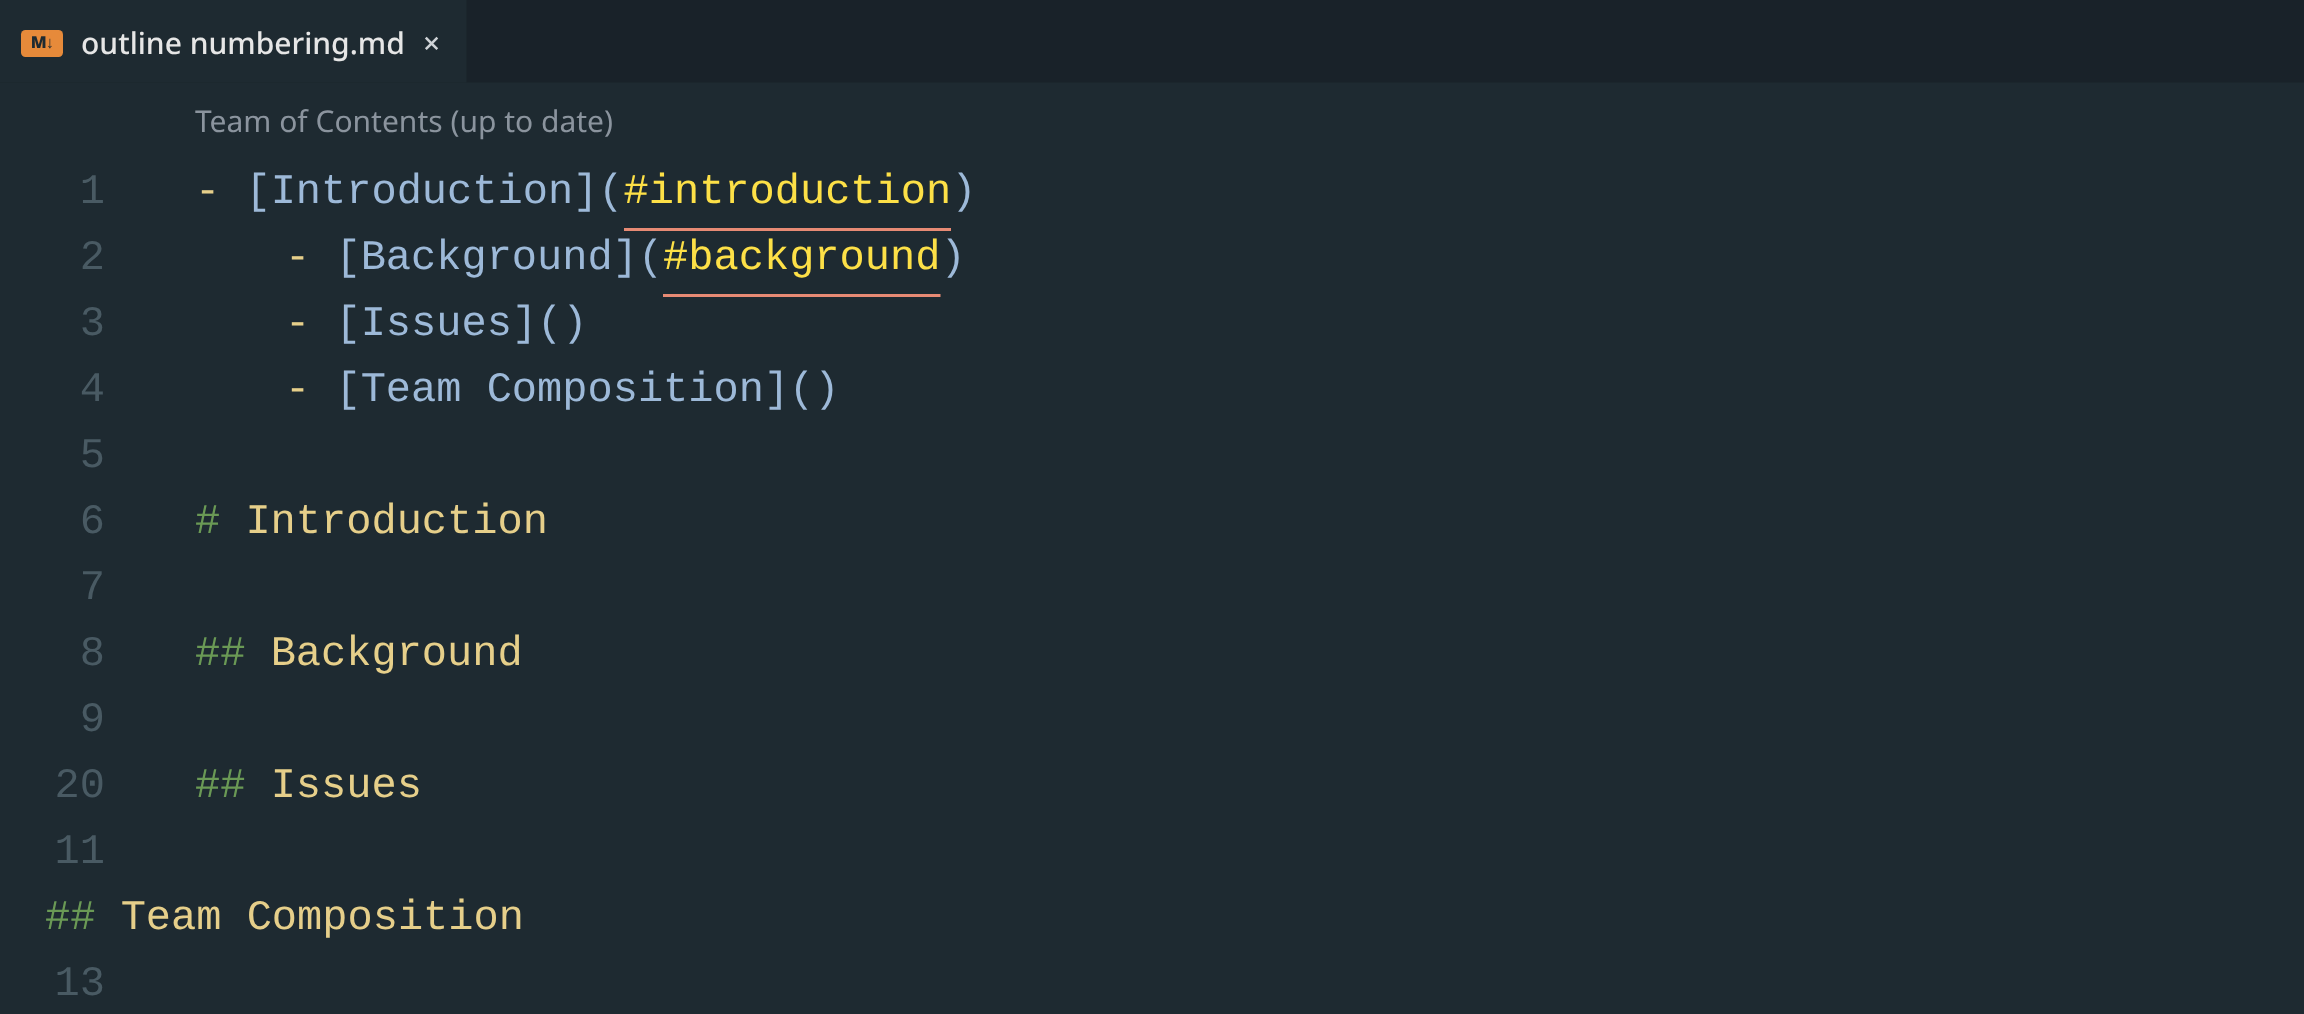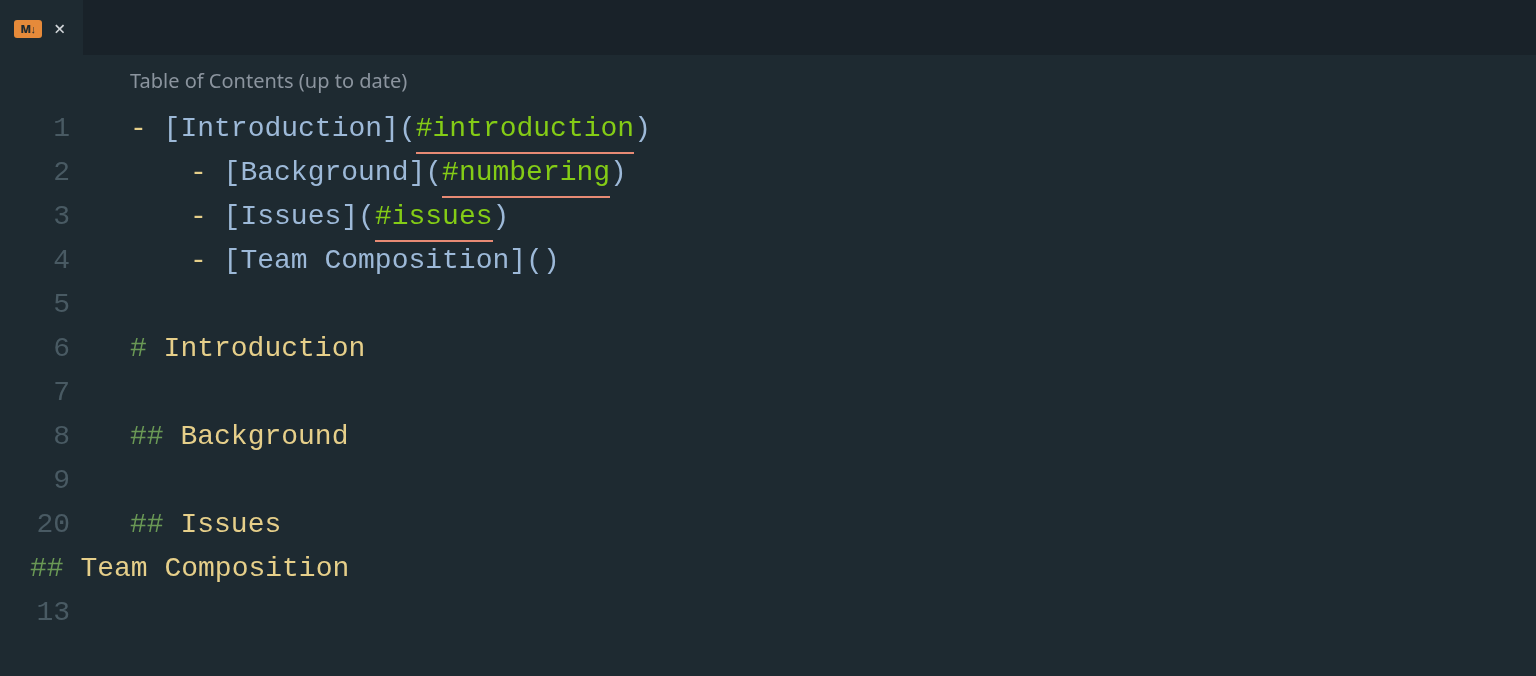--- a/index.html
+++ b/index.html
@@ -91,37 +91,38 @@
   .code { flex: 1; display: flex; align-items: baseline; }
 
   .indent-1 { padding-left: 30px; }
   .indent-2 { padding-left: 90px; } 
 
   
   .bullet { color: #e6cf8a; }
   .bracket { color: #9db9d8; }
   .linktext { color: #9db9d8; }
   .paren { color: #9db9d8; }
-  .anchor { color: #84cc16; border-bottom: 2px solid #e78a74; padding-bottom: 1px; }
+  .anchor { color: #fde047; border-bottom: 2px solid #e78a74; padding-bottom: 1px; }
   .hash { color: #6a9955; } 
   .heading { color: #e6cf8a; }
 </style>
 </head>
 <body>
 
 <div class="tab-bar">
   <div class="tab active">
     <span class="md-icon">M↓</span>
+    <span>outline numbering.md</span>
     <span class="close-x">×</span>
   </div>
 </div>
 
 <div class="editor">
 
-  <div class="codelens">Table of Contents (up to date)</div>
+  <div class="codelens">Team of Contents (up to date)</div>
 
   <div class="lines">
 
     <div class="line">
       <div class="gutter">1</div>
       <div class="code indent-1">
         <span class="bullet">- </span>
         <span class="bracket">[</span>
         <span class="linktext">Introduction</span>
         <span class="bracket">]</span>
@@ -132,34 +133,33 @@
     </div>
 
     <div class="line">
       <div class="gutter">2</div>
       <div class="code indent-2">
         <span class="bullet">- </span>
         <span class="bracket">[</span>
         <span class="linktext">Background</span>
         <span class="bracket">]</span>
         <span class="paren">(</span>
-        <span class="anchor">#numbering</span>
+        <span class="anchor">#background</span>
         <span class="paren">)</span>
       </div>
     </div>
 
     <div class="line">
       <div class="gutter">3</div>
       <div class="code indent-2">
         <span class="bullet">- </span>
         <span class="bracket">[</span>
         <span class="linktext">Issues</span>
         <span class="bracket">]</span>
         <span class="paren">(</span>
-        <span class="anchor">#issues</span>
         <span class="paren">)</span>
       </div>
     </div>
 
     <div class="line">
       <div class="gutter">4</div>
       <div class="code indent-2">
         <span class="bullet">- </span>
         <span class="bracket">[</span>
         <span class="linktext">Team Composition</span>
@@ -201,20 +201,24 @@
     </div>
 
     <div class="line">
       <div class="gutter">20</div>
       <div class="code indent-1">
         <span class="hash">## </span>
         <span class="heading">Issues</span>
       </div>
     </div>
 
+    <div class="line">
+      <div class="gutter">11</div>
+      <div class="code"></div>
+    </div>
 
     <div class="line">
       <div class="code indent-1">
         <span class="hash">## </span>
         <span class="heading">Team Composition</span>
       </div>
     </div>
 
     <div class="line">
       <div class="gutter">13</div>

